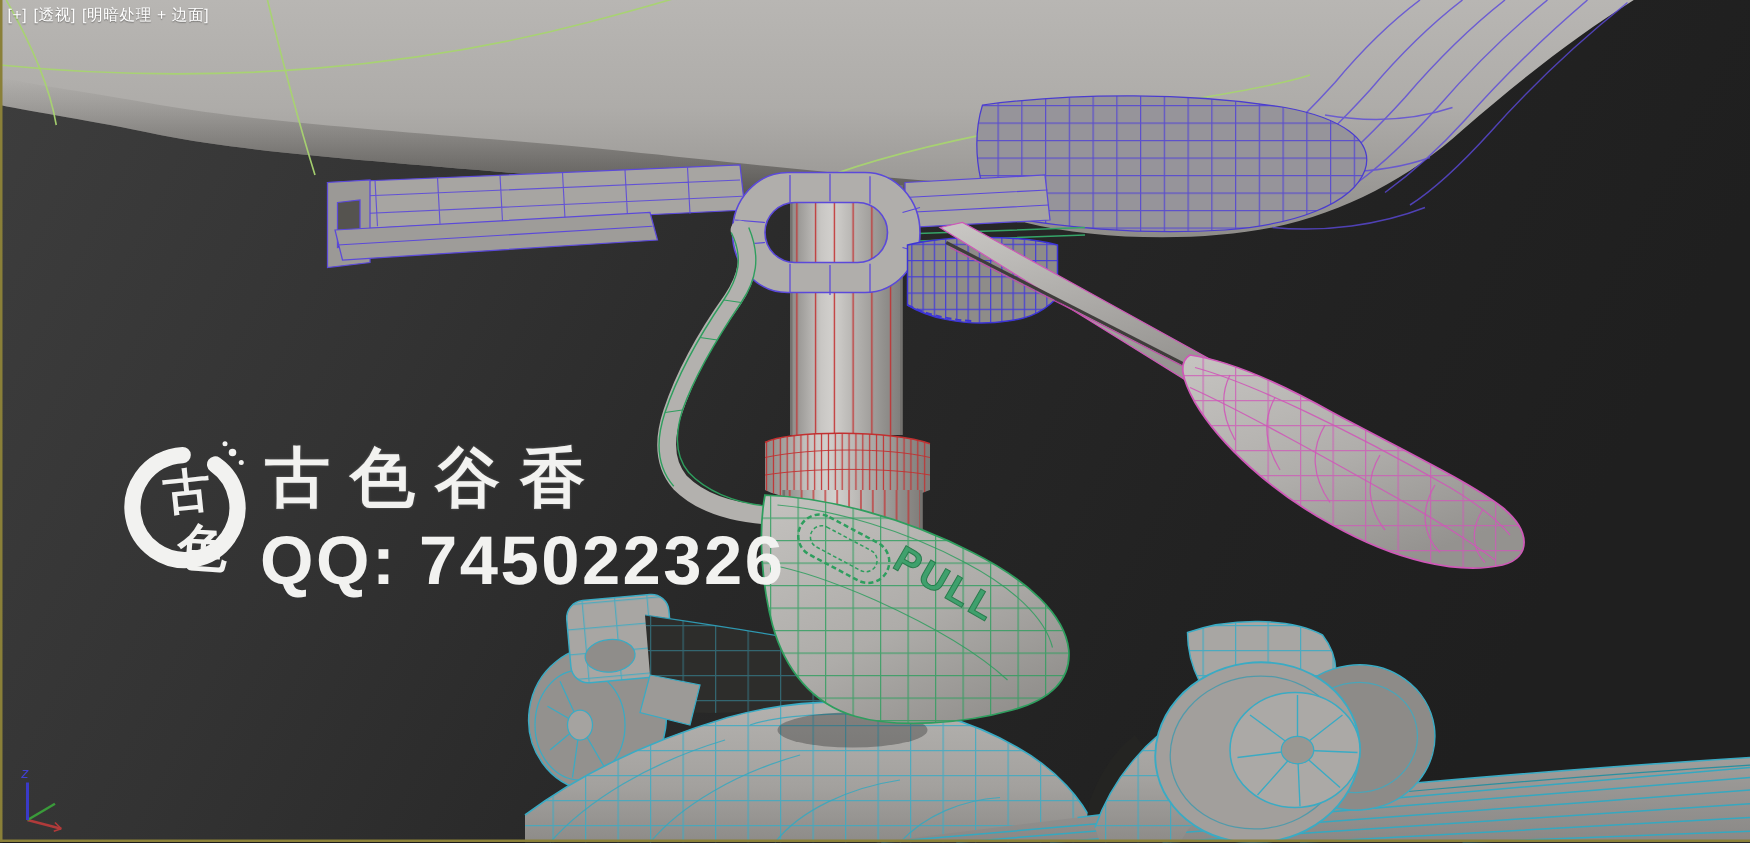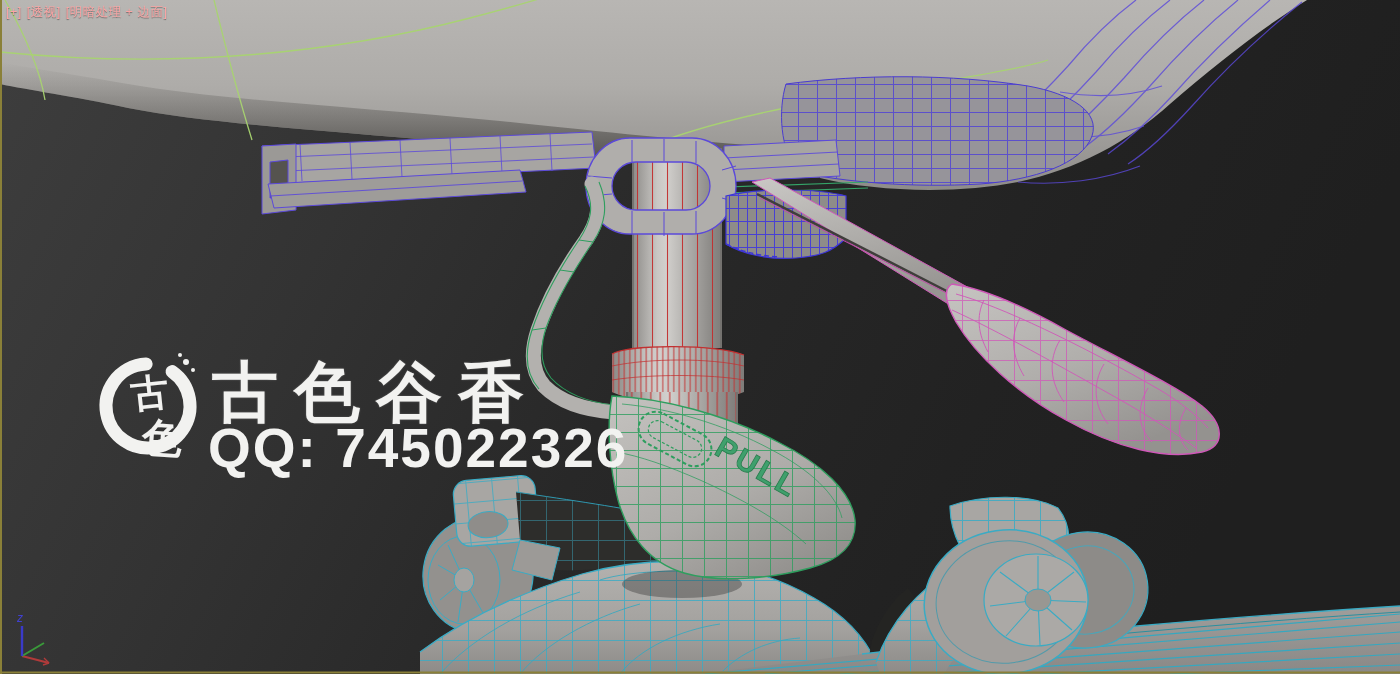--- a/index.html
+++ b/index.html
@@ -1,26 +1,26 @@
 <!DOCTYPE html>
 <html><head>
 <meta charset="utf-8">
 <style>
   html,body{margin:0;padding:0;background:#111;}
   .stage{position:relative;width:1400px;height:674px;overflow:hidden;
          font-family:"Liberation Sans",sans-serif;background:#262626;}
   .stage svg{position:absolute;left:0;top:0;}
-  .vp-label{position:absolute;left:6px;top:4px;font-size:12.5px;color:#fca5a5;
+  .vp-label{position:absolute;left:6px;top:4px;font-size:12.5px;color:#ffffff;
             letter-spacing:.5px;text-shadow:0 1px 1px rgba(0,0,0,.4);cursor:default;}
   .vp-label span{margin-right:1px;}
   .watermark{position:absolute;left:96px;top:340px;width:520px;height:140px;
              color:#f2f2f0;pointer-events:none;}
   .wm-logo{position:absolute;left:0;top:2px;}
   .wm-brand{position:absolute;left:116px;top:8px;font-family:"Liberation Serif",serif;
-            font-weight:bold;font-size:66px;letter-spacing:16px;white-space:nowrap;
+            font-weight:bold;font-size:52px;letter-spacing:16px;white-space:nowrap;
             text-shadow:0 0 2px rgba(255,255,255,.25);}
   .wm-qq{position:absolute;left:112px;top:76px;font-family:"Liberation Sans",sans-serif;
          font-weight:bold;font-size:55px;letter-spacing:2px;white-space:nowrap;}
 </style>
 </head>
 <body>
 
 <div class="stage">
 <svg width="1400" height="674" viewBox="0 0 1400 674">
   <defs>

